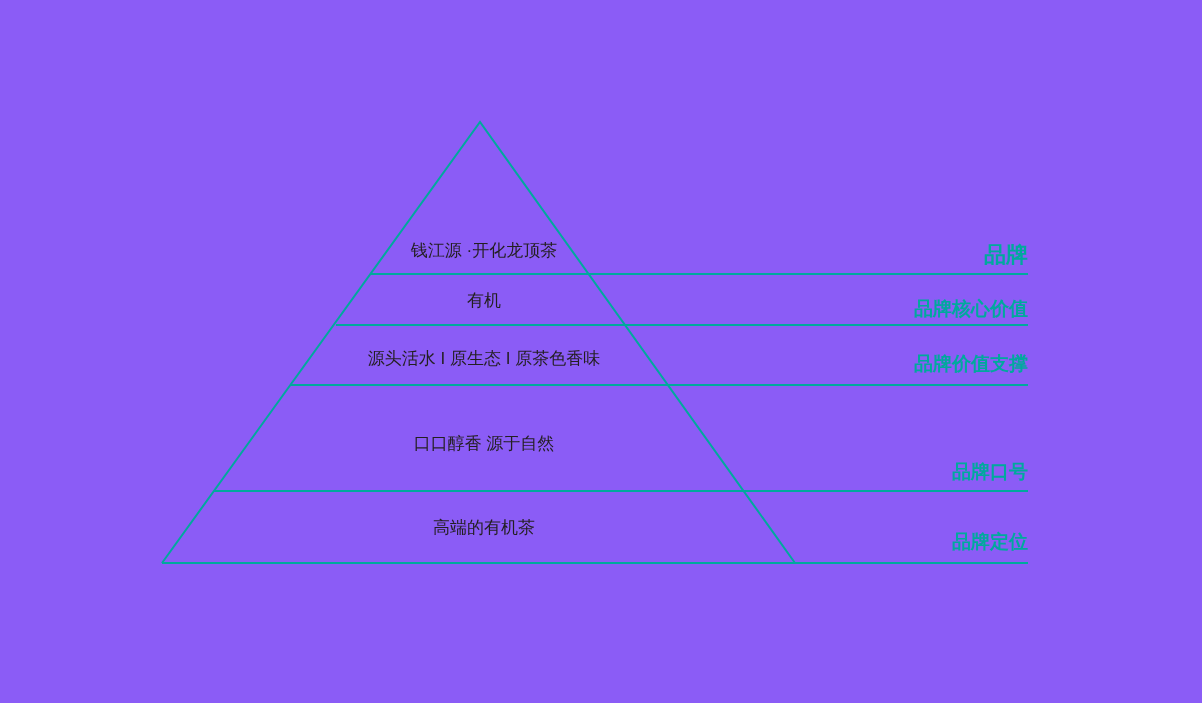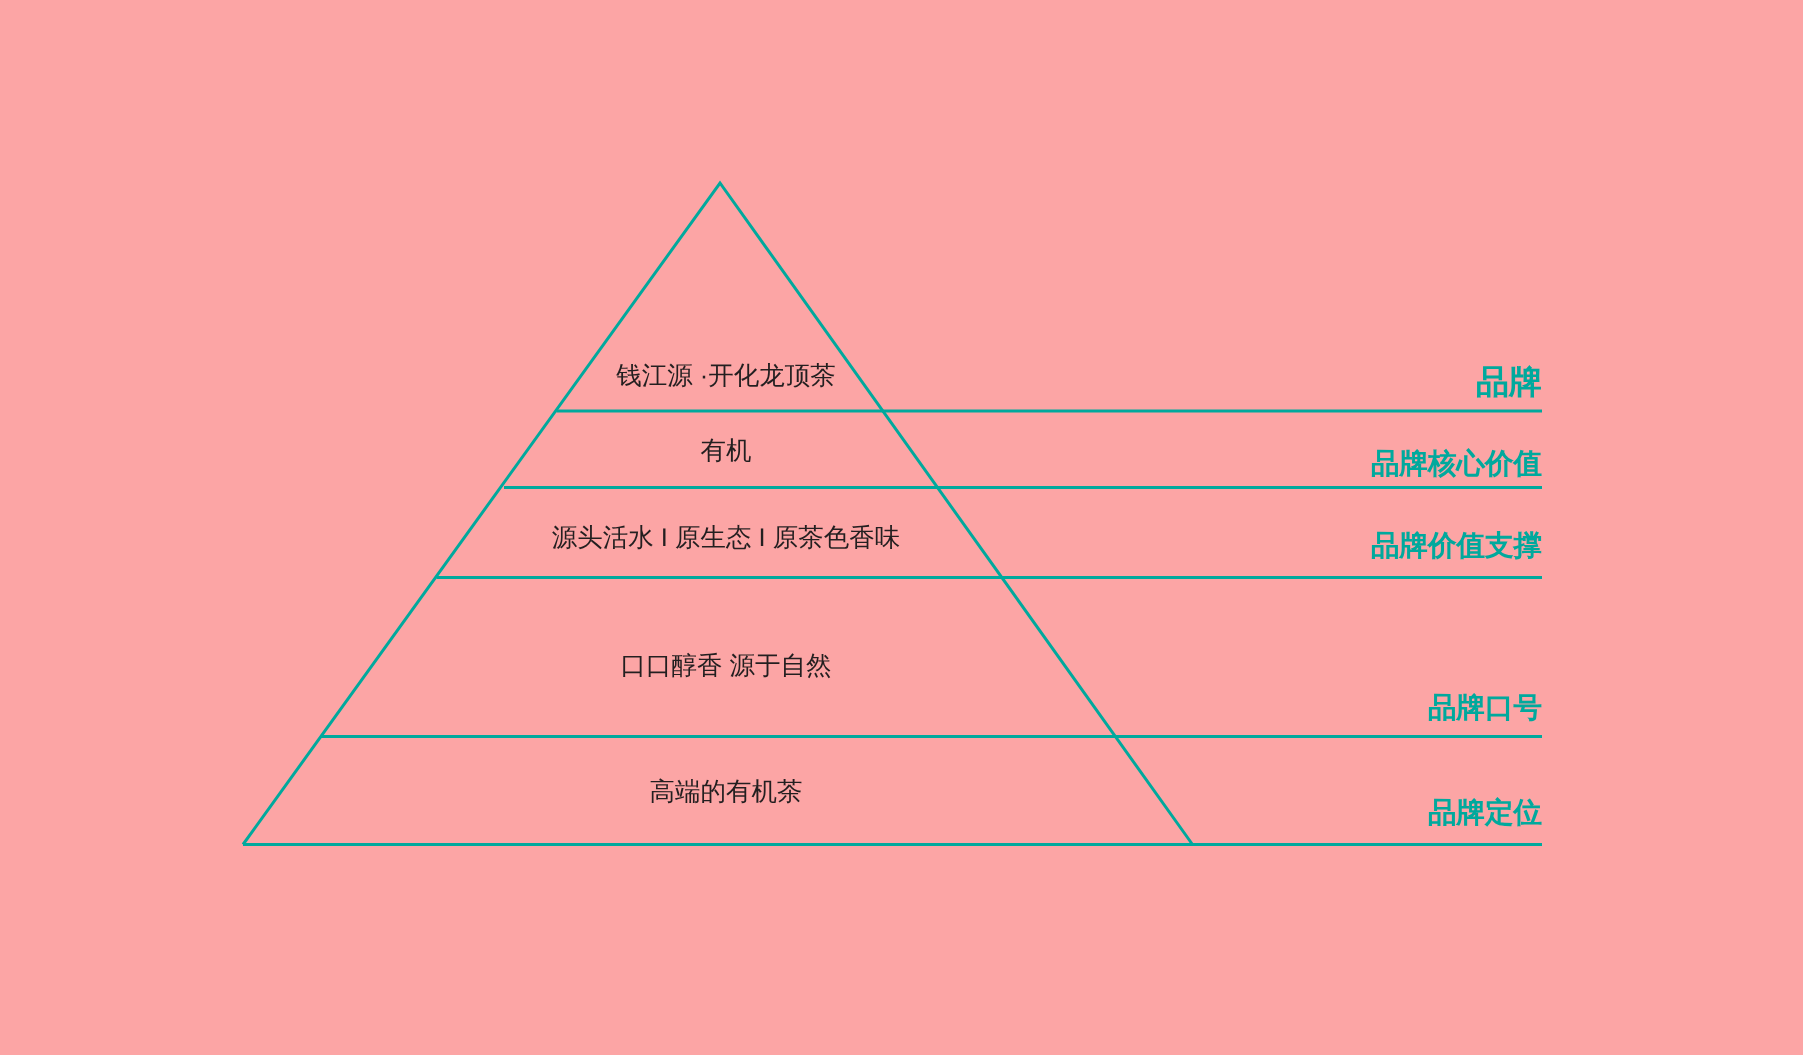--- a/index.html
+++ b/index.html
@@ -7,21 +7,21 @@
     padding: 0;
     background: #ffffff;
     width: 1202px;
     height: 703px;
     overflow: hidden;
   }
   .canvas {
     position: relative;
     width: 1202px;
     height: 703px;
-    background: #fca5a5;
+    background: #8b5cf6;
     text-align: right;
   }
   svg text {
     font-family: "Liberation Sans", "DejaVu Sans", sans-serif;
   }
   .outline {
     fill: none;
     stroke: #00A99D;
     stroke-width: 2;
   }

